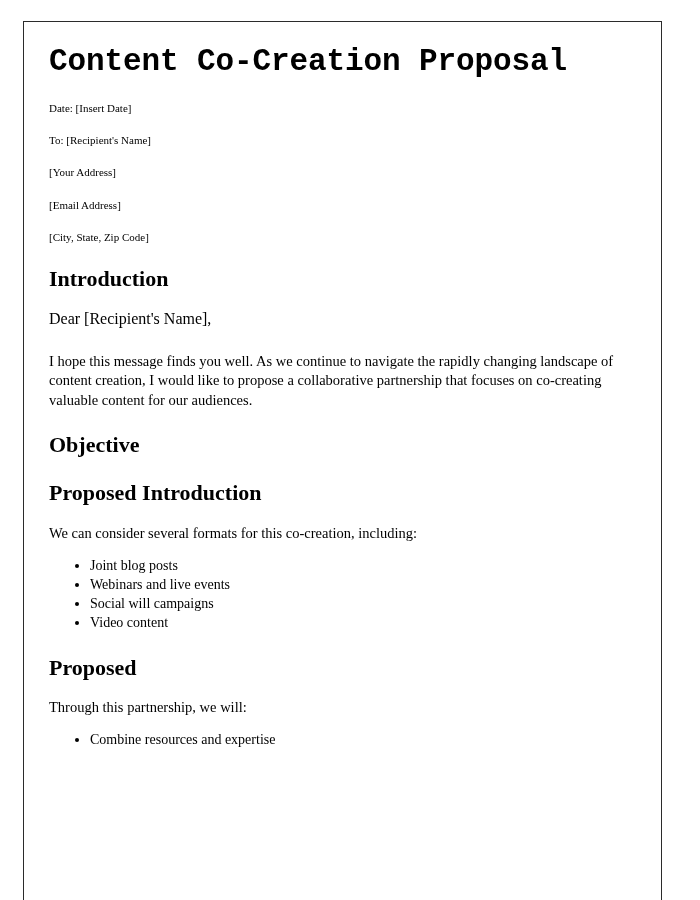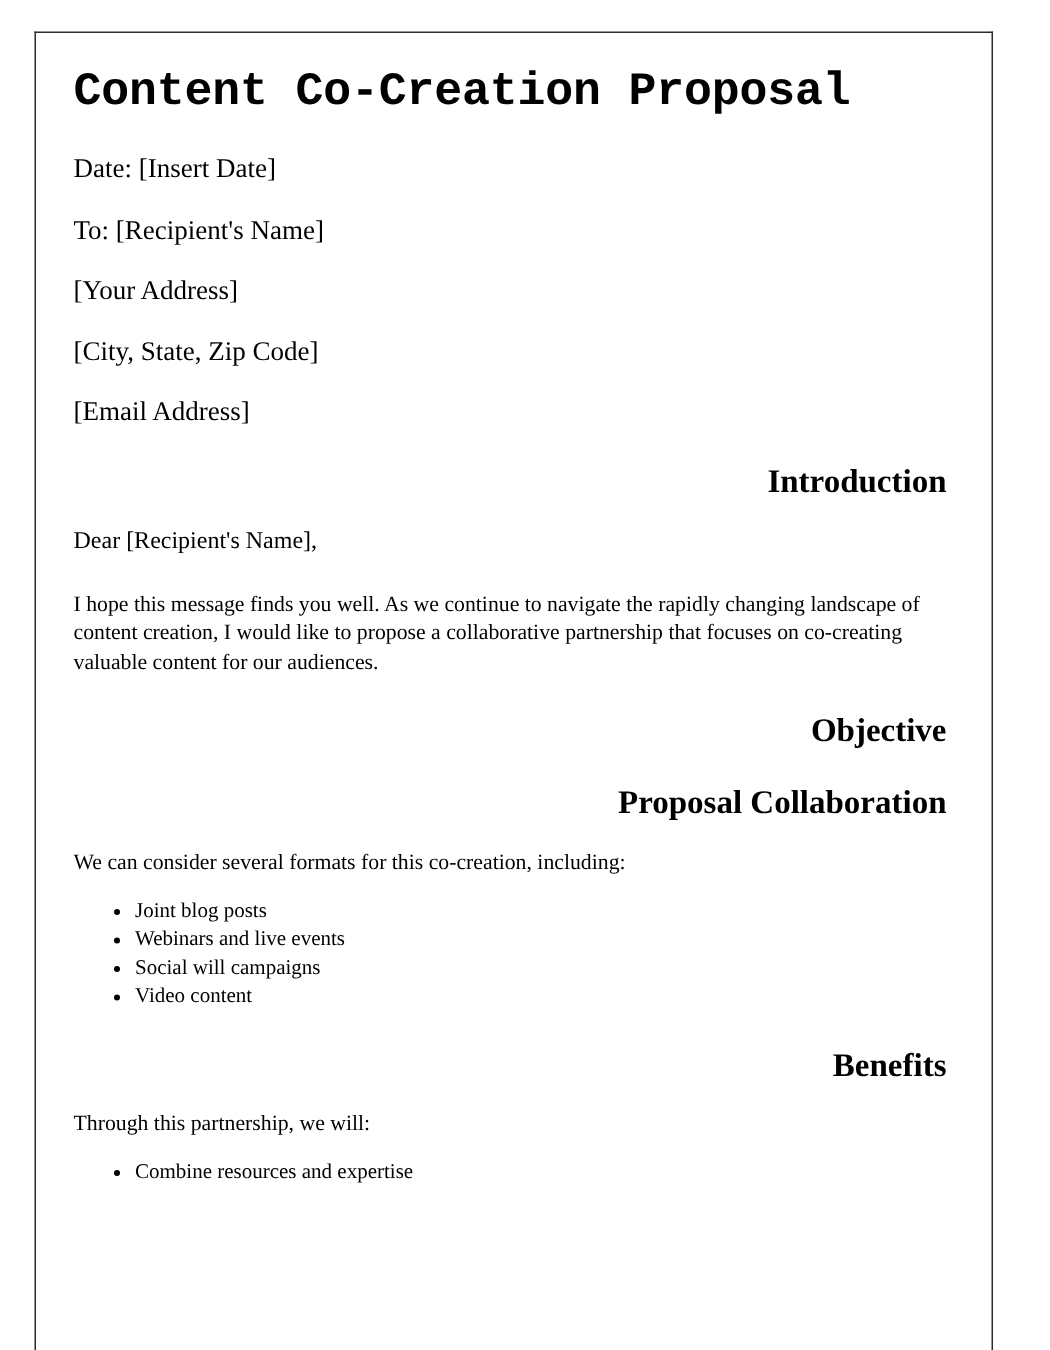--- a/index.html
+++ b/index.html
@@ -31,33 +31,32 @@
   }
   .doc-title {
     font-size: 31px;
     font-weight: bold;
     line-height: 1.16;
     margin: 0 0 22px 0;
     letter-spacing: -0.1px;
     font-family: Liberation Mono, monospace;
   }
   .meta-line {
-    font-size: 18px;
+    font-size: 11px;
     line-height: 1.2;
     margin: 0 0 19px 0;
   }
   .meta-block {
     margin-bottom: 10px;
   }
   h2.section-heading {
     font-size: 22px;
     font-weight: bold;
     line-height: 1.2;
     margin: 22px 0 17px 0;
-    text-align: right;
   }
   p.body-text {
     font-size: 14.5px;
     line-height: 1.33;
     margin: 0 0 14px 0;
     max-width: 578px;
     font-family: Liberation Serif, serif;
   }
   p.salutation {
     font-size: 16px;
@@ -81,47 +80,47 @@
 
 <div class="page">
   <div class="page-inner">
 
     <h1 class="doc-title">Content Co-Creation Proposal</h1>
 
     <div class="meta-block">
       <p class="meta-line">Date: [Insert Date]</p>
       <p class="meta-line">To: [Recipient's Name]</p>
       <p class="meta-line">[Your Address]</p>
+      <p class="meta-line">[Email Address]</p>
       <p class="meta-line">[City, State, Zip Code]</p>
-      <p class="meta-line">[Email Address]</p>
     </div>
 
     <section>
       <h2 class="section-heading">Introduction</h2>
       <p class="salutation">Dear [Recipient's Name],</p>
       <p class="body-text">I hope this message finds you well. As we continue to navigate the rapidly changing landscape of content creation, I would like to propose a collaborative partnership that focuses on co-creating valuable content for our audiences.</p>
     </section>
 
     <section>
       <h2 class="section-heading">Objective</h2>
     </section>
 
     <section>
-      <h2 class="section-heading">Proposal Collaboration</h2>
+      <h2 class="section-heading">Proposed Introduction</h2>
       <p class="body-text">We can consider several formats for this co-creation, including:</p>
       <ul class="bullet-list">
         <li>Joint blog posts</li>
         <li>Webinars and live events</li>
         <li>Social will campaigns</li>
         <li>Video content</li>
       </ul>
     </section>
 
     <section>
-      <h2 class="section-heading">Benefits</h2>
+      <h2 class="section-heading">Proposed</h2>
       <p class="body-text">Through this partnership, we will:</p>
       <ul class="bullet-list">
         <li>Combine resources and expertise</li>
       </ul>
     </section>
 
   </div>
 </div>
 
 </body></html>

